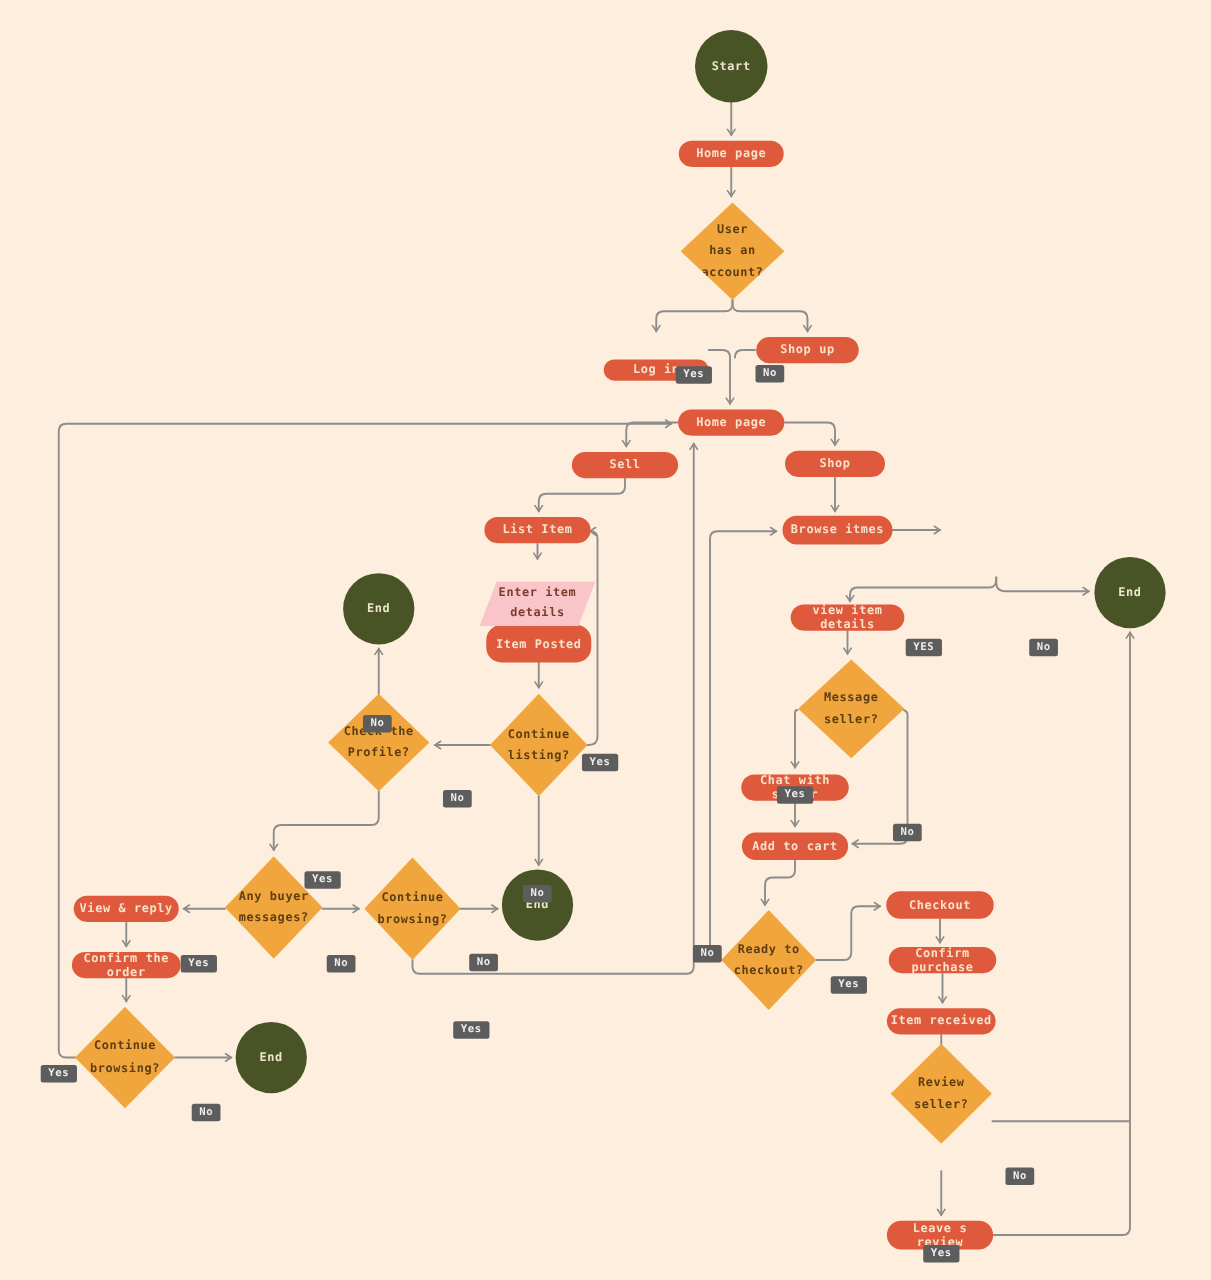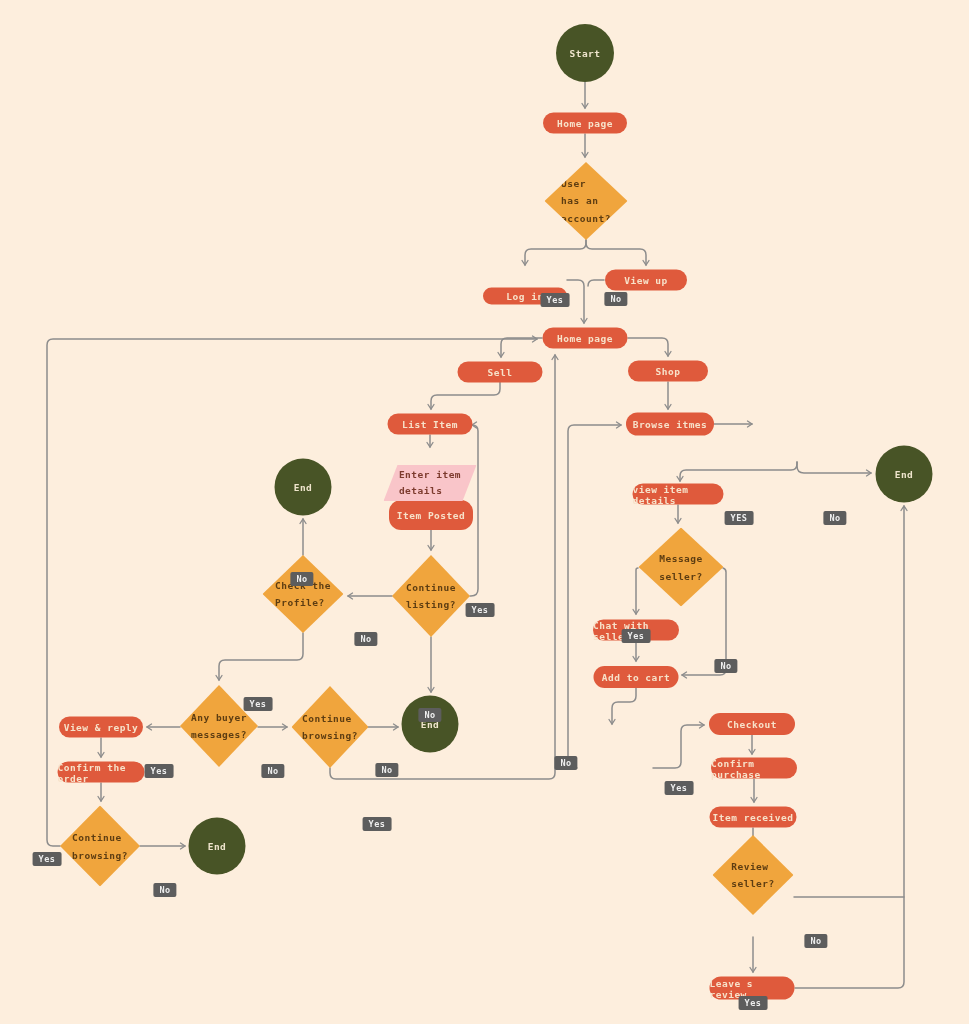--- a/index.html
+++ b/index.html
@@ -11,20 +11,21 @@
     position:relative;
     width:969px;height:1024px;
     background:#fdeedd;
     overflow:hidden;
   }
   #wires{position:absolute;left:0;top:0;width:969px;height:1024px;}
   .node{
     position:absolute;
     transform:translate(-50%,-50%);
     display:flex;align-items:center;justify-content:center;
+    text-align:center;
     font-weight:bold;
     box-sizing:border-box;
     white-space:pre-line;
   }
   .pill{
     background:#df5a3c;
     color:#f7e2ca;
     border-radius:12px;
     font-size:9.5px;
     letter-spacing:0.5px;
@@ -126,21 +127,21 @@
   </svg>
 
   <div class="node circle" style="left:585px;top:53px;width:58px;height:58px">Start</div>
   <div class="node circle" style="left:303px;top:487px;width:57px;height:57px">End</div>
   <div class="node circle" style="left:430px;top:724px;width:57px;height:57px">End</div>
   <div class="node circle" style="left:217px;top:846px;width:57px;height:57px">End</div>
   <div class="node circle" style="left:904px;top:474px;width:57px;height:57px">End</div>
 
   <div class="node pill" style="left:585px;top:123px;width:84px;height:21px">Home page</div>
   <div class="node pill" style="left:525px;top:296px;width:84px;height:17px">Log in</div>
-  <div class="node pill" style="left:646px;top:280px;width:82px;height:21px">View up</div>
+  <div class="node pill" style="left:646px;top:280px;width:82px;height:21px">Shop up</div>
   <div class="node pill" style="left:585px;top:338px;width:85px;height:21px">Home page</div>
   <div class="node pill" style="left:500px;top:372px;width:85px;height:21px">Sell</div>
   <div class="node pill" style="left:668px;top:371px;width:80px;height:21px">Shop</div>
   <div class="node pill" style="left:430px;top:424px;width:85px;height:21px">List Item</div>
   <div class="node pill" style="left:431px;top:515px;width:84px;height:30px">Item Posted</div>
   <div class="node pill" style="left:670px;top:424px;width:88px;height:23px">Browse itmes</div>
   <div class="node pill" style="left:678px;top:494px;width:91px;height:21px">view item details</div>
   <div class="node pill" style="left:636px;top:630px;width:86px;height:21px">Chat with seller</div>
   <div class="node pill" style="left:636px;top:677px;width:85px;height:22px">Add to cart</div>
   <div class="node pill" style="left:752px;top:724px;width:86px;height:22px">Checkout</div>
@@ -161,20 +162,22 @@
   <div class="node diamond" style="left:303px;top:594px;width:81px;height:78px">Check the
 Profile?</div>
   <div class="node diamond" style="left:219px;top:726px;width:78px;height:82px">Any buyer
 messages?</div>
   <div class="node diamond" style="left:330px;top:727px;width:77px;height:82px">Continue
 browsing?</div>
   <div class="node diamond" style="left:100px;top:846px;width:80px;height:81px">Continue
 browsing?</div>
   <div class="node diamond" style="left:681px;top:567px;width:85px;height:79px">Message
 seller?</div>
+  <div class="node diamond" style="left:615px;top:768px;width:76px;height:80px">Ready to
+checkout?</div>
   <div class="node diamond" style="left:753px;top:875px;width:81px;height:80px">Review
 seller?</div>
 
   <div class="elabel" style="left:555px;top:256px">Yes</div>
   <div class="elabel" style="left:616px;top:255px">No</div>
   <div class="elabel" style="left:480px;top:566px">Yes</div>
   <div class="elabel" style="left:366px;top:595px">No</div>
   <div class="elabel" style="left:430px;top:671px">No</div>
   <div class="elabel" style="left:302px;top:535px">No</div>
   <div class="elabel" style="left:258px;top:660px">Yes</div>

